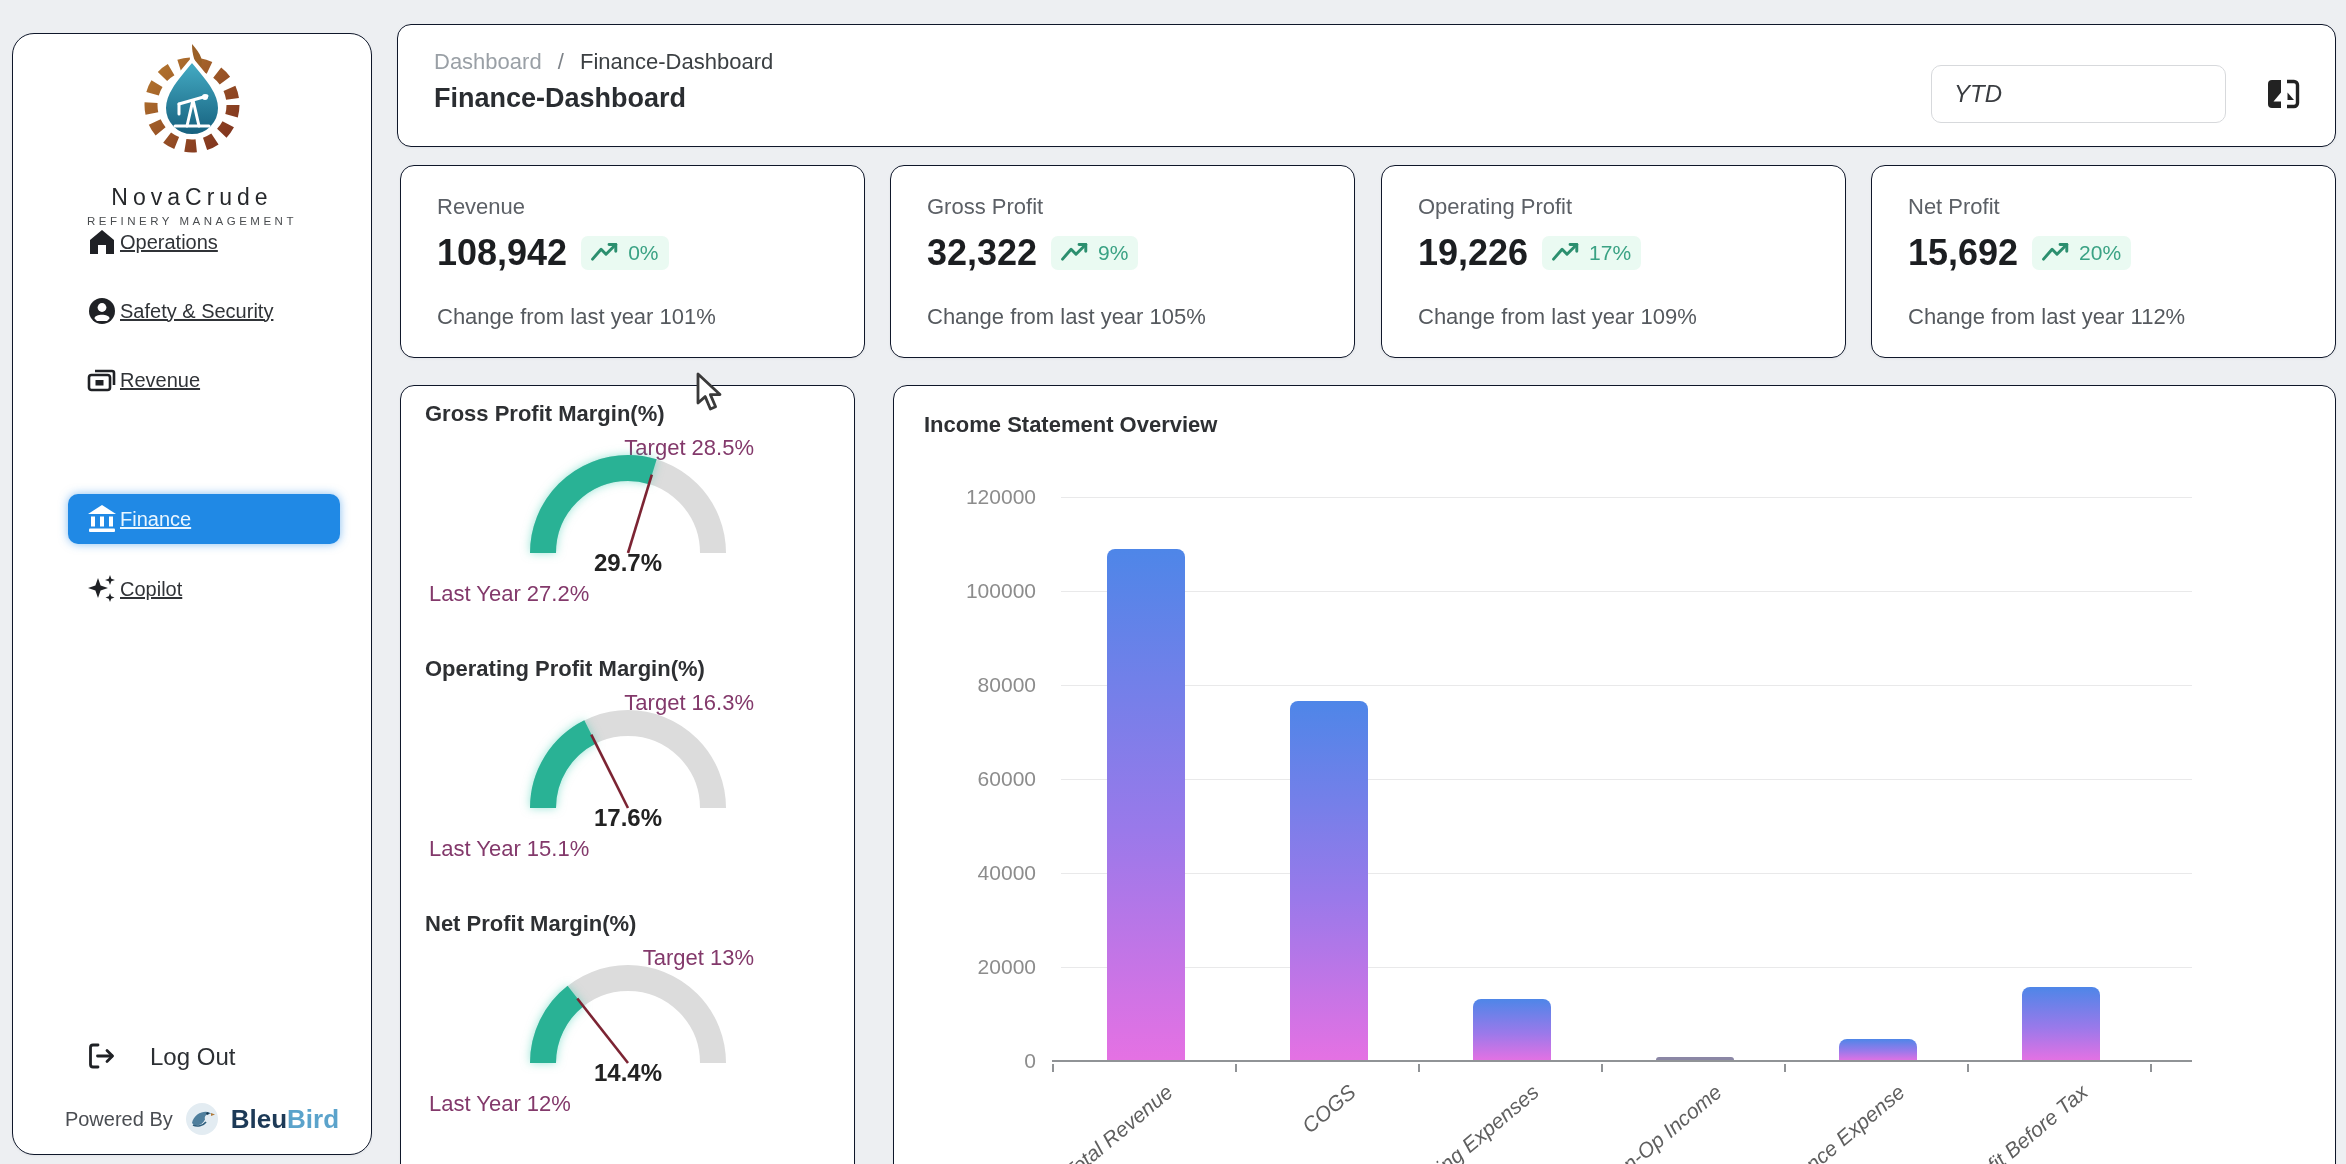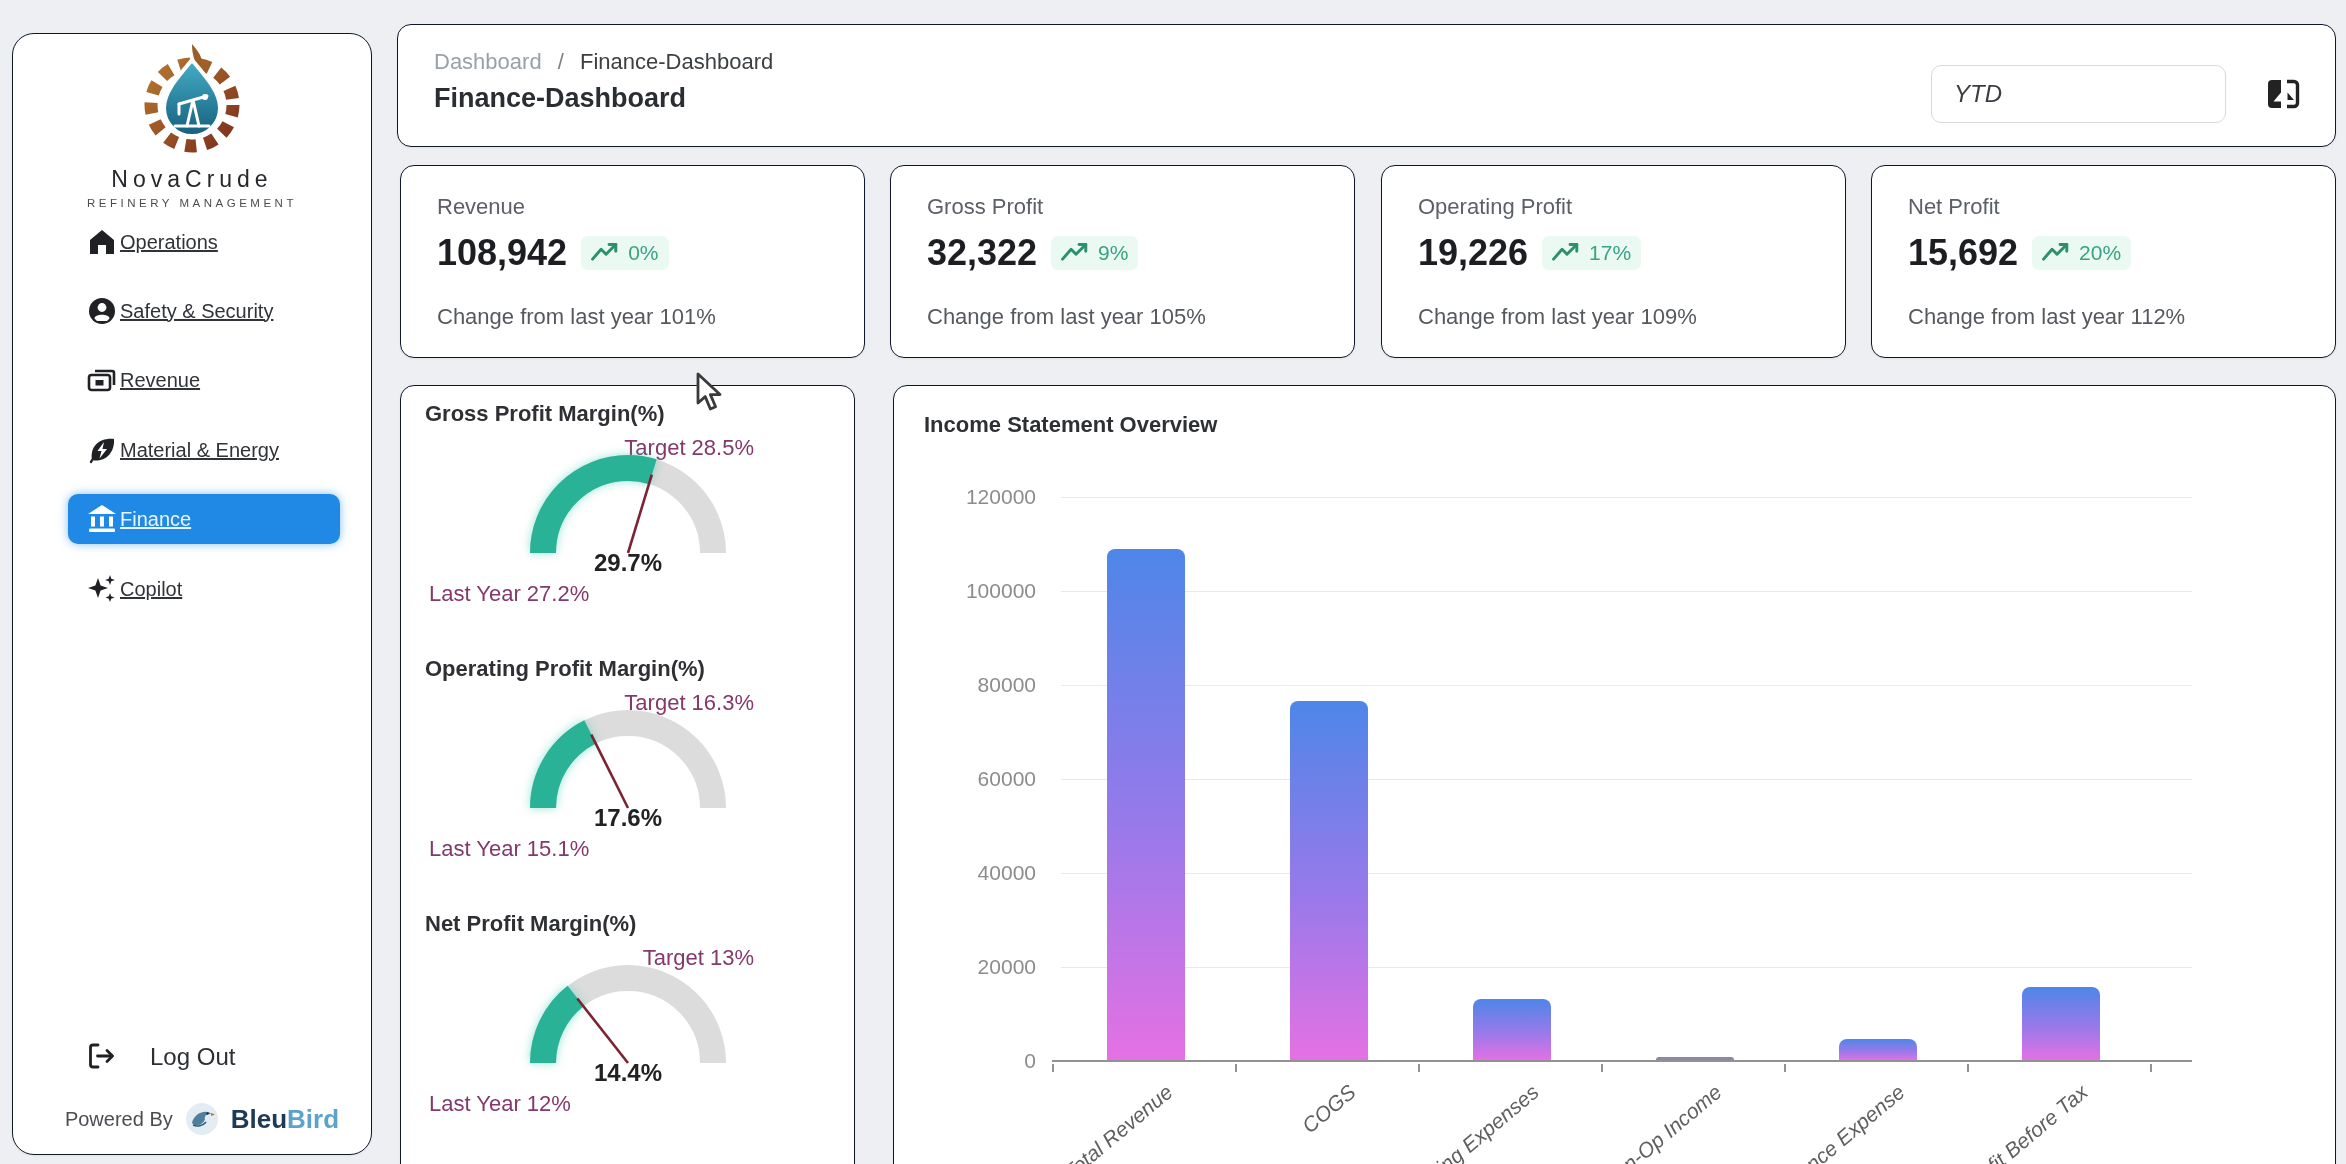--- a/index.html
+++ b/index.html
@@ -6,21 +6,21 @@
   body{
     width:2346px;height:1164px;position:relative;overflow:hidden;
     background:#edeff2;font-family:"Liberation Sans",sans-serif;
     -webkit-font-smoothing:antialiased;
   }
   .card{position:absolute;background:#fff;border:1px solid #0f172a;border-radius:14px;
         box-shadow:0 1px 3px rgba(16,24,40,.05);}
   
   #sidebar{left:12px;top:33px;width:358px;height:1120px;border-radius:22px;}
   #logo-wrap{position:absolute;left:0;top:8px;width:358px;text-align:center;}
-  #logo-name{margin-top:2px;font-size:23px;letter-spacing:5px;color:#26282b;font-weight:500;}
+  #logo-name{margin-top:20px;font-size:23px;letter-spacing:5px;color:#26282b;font-weight:500;}
   #logo-tagline{margin-top:4px;font-size:11.5px;letter-spacing:3.5px;color:#4a4d50;}
   .nav-item{position:absolute;left:55px;width:272px;height:50px;border-radius:10px;
             display:flex;align-items:center;cursor:pointer;}
   .nav-item .nico{width:36px;height:36px;margin-left:16px;display:flex;align-items:center;justify-content:center;}
   .nav-item .nlabel{font-size:20px;color:#303337;text-decoration:underline;}
   .nav-item.active{background:#2089e5;box-shadow:0 0 10px rgba(32,137,229,.55);text-align:center;}
   .nav-item.active .nlabel{color:#e9f6ff;font-weight:500;}
   #logout{position:absolute;left:55px;top:998px;width:272px;height:50px;display:flex;align-items:center;cursor:pointer;border-radius:10px;}
   #logout .nico{width:36px;height:36px;margin-left:16px;}
   #logout .nlabel{margin-left:30px;font-size:24px;color:#2c2f33;}
@@ -122,30 +122,20 @@
     <span class="nico">
       <svg width="34" height="34" viewBox="0 0 34 34" fill="none" stroke="#1f2125" stroke-width="2.6">
         <path d="M10 8 H27 a2 2 0 0 1 2 2 V22"></path>
         <rect x="4" y="12" width="21" height="15" rx="2.5" fill="#fff"></rect>
         <rect x="10.5" y="17" width="8" height="5.5" fill="#1f2125" stroke="none"></rect>
       </svg>
     </span>
     <span class="nlabel">Revenue</span>
   </div>
 
-  <div class="nav-item" style="top:391px">
-    <span class="nico">
-      <svg width="32" height="32" viewBox="0 0 32 32">
-        <path d="M6 26 C3.5 12 14 3.5 28 5 C29 19 18.5 29 6 26 Z" fill="#1f2125"></path>
-        <path d="M5 28 C8 22 12 18 18 15" stroke="#1f2125" stroke-width="2.4" fill="none" stroke-linecap="round"></path>
-        <polygon points="18,8 11.5,17 15.5,17 13.5,24.5 21,15 16.5,15" fill="#fff"></polygon>
-      </svg>
-    </span>
-    <span class="nlabel">Material &amp; Energy</span>
-  </div>
 
   <div class="nav-item active" style="top:460px">
     <span class="nico">
       <svg width="34" height="34" viewBox="0 0 34 34" fill="#fff">
         <polygon points="17,3 31,12 3,12"></polygon>
         <rect x="6" y="14.5" width="4" height="10"></rect>
         <rect x="15" y="14.5" width="4" height="10"></rect>
         <rect x="24" y="14.5" width="4" height="10"></rect>
         <rect x="4" y="26.5" width="26" height="3.5" rx="1"></rect>
       </svg>

